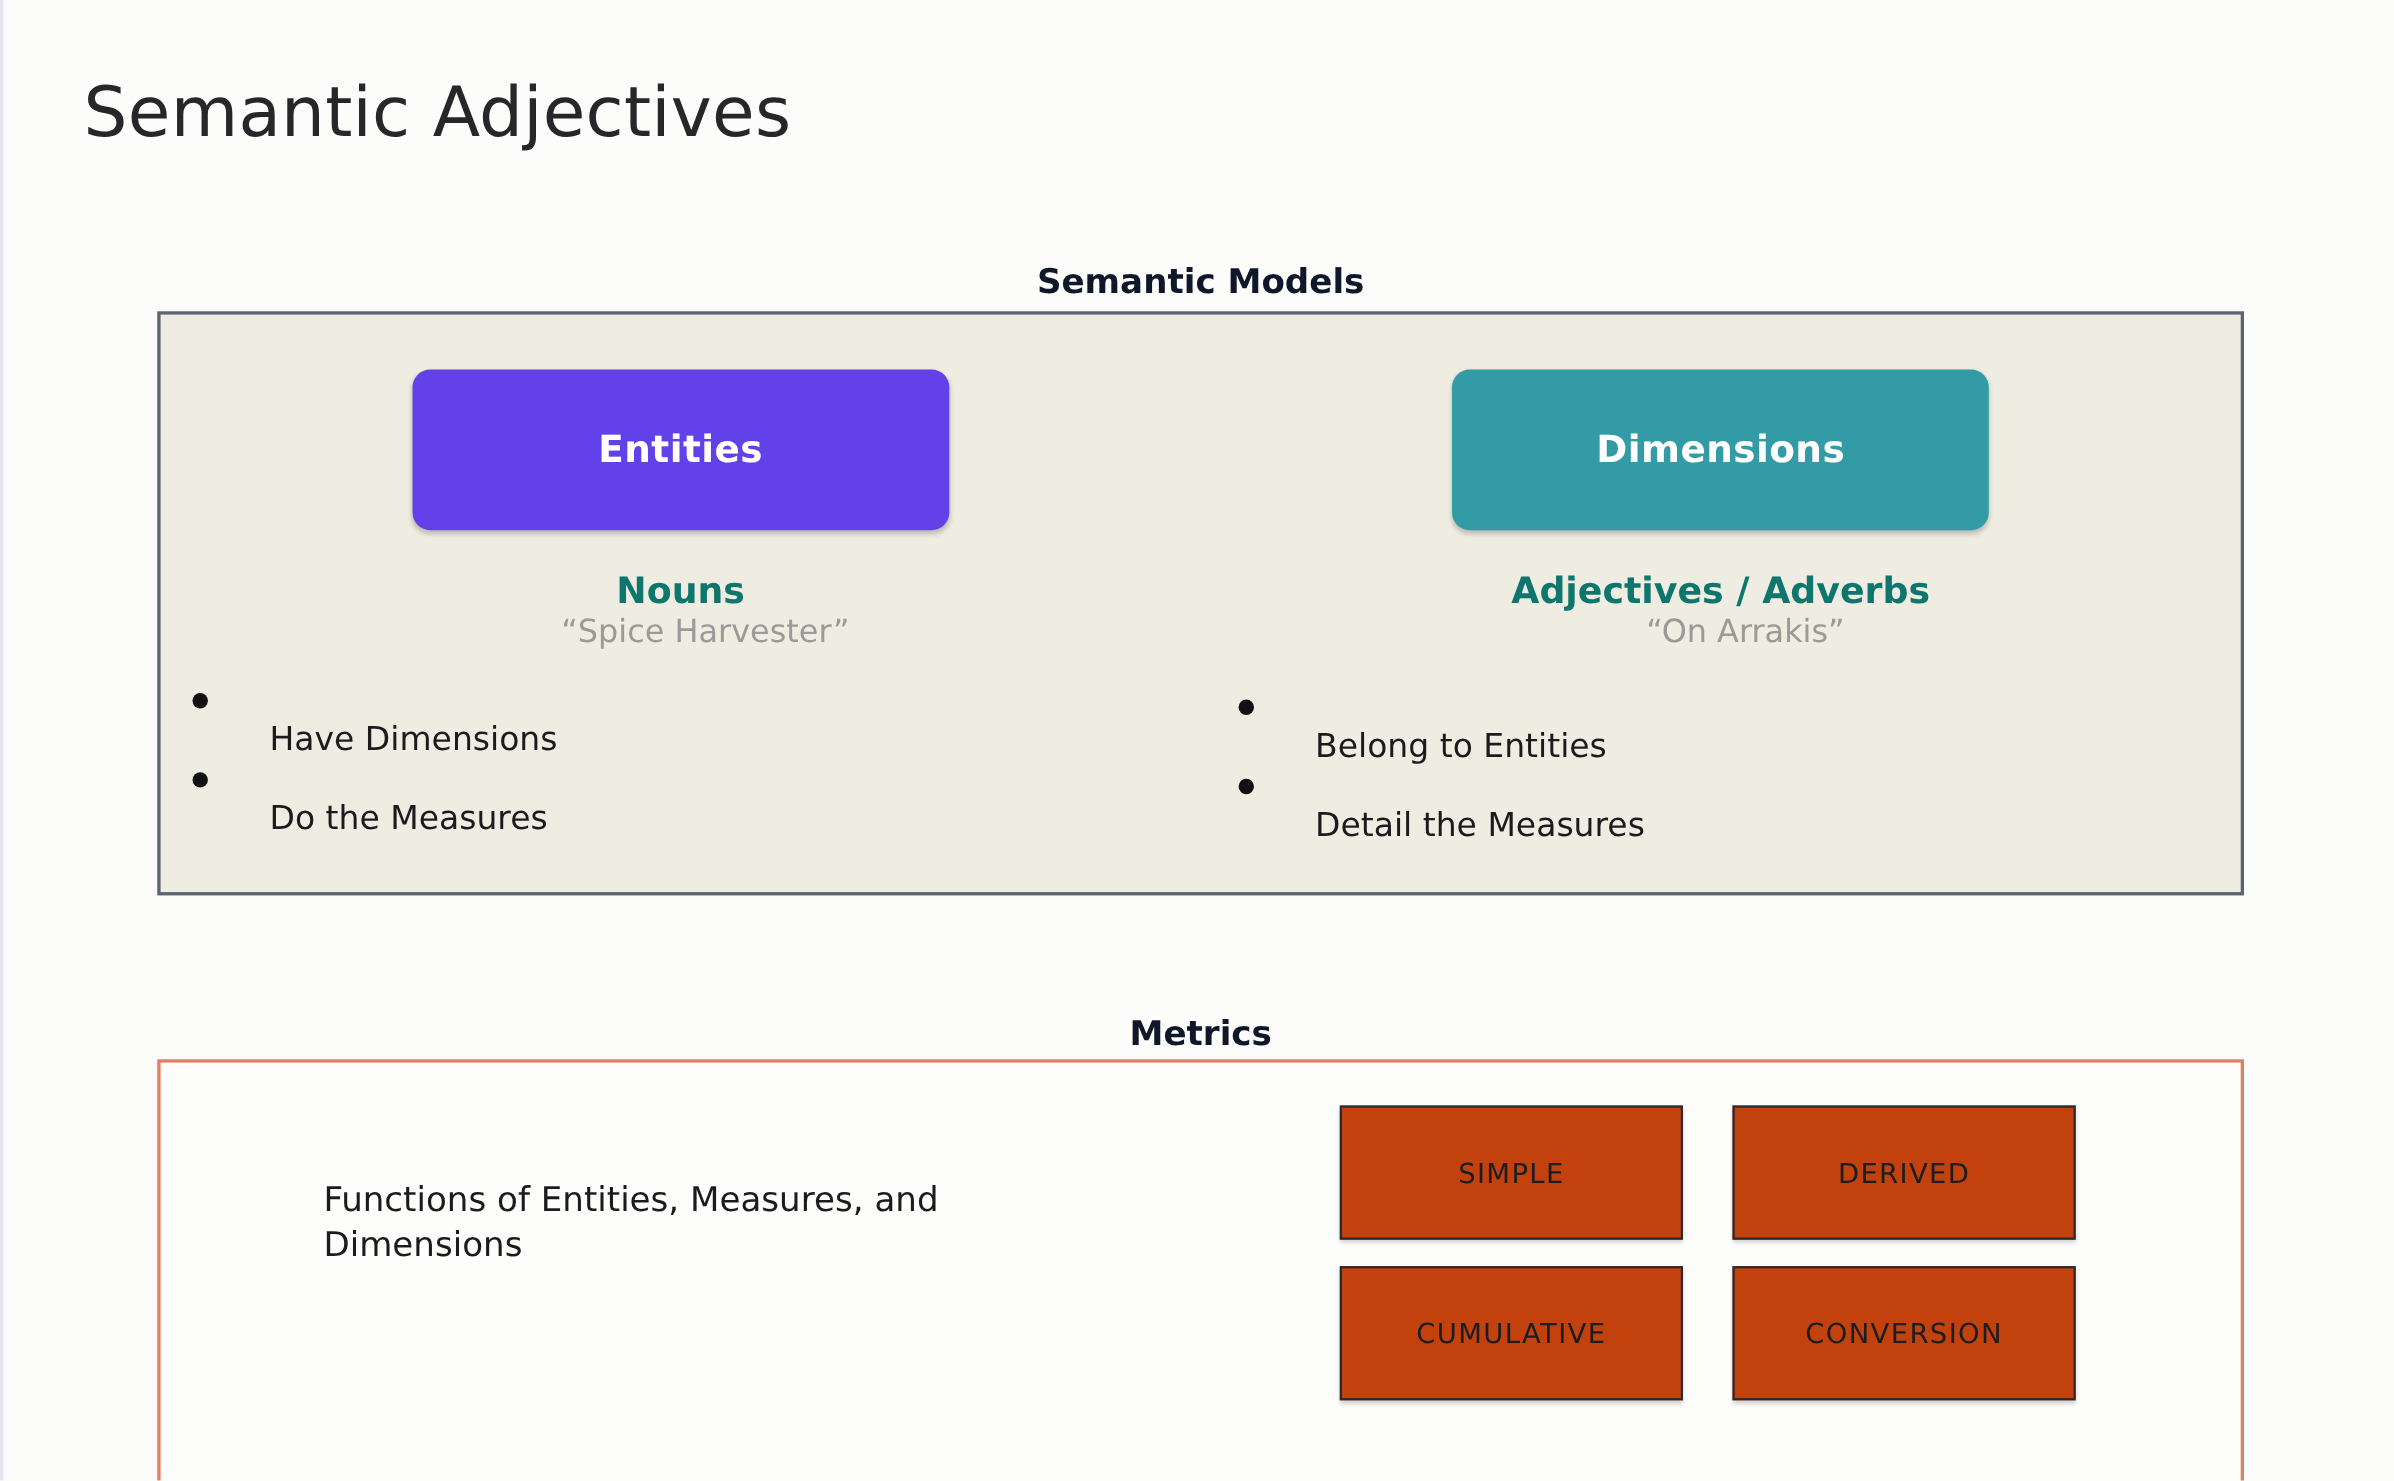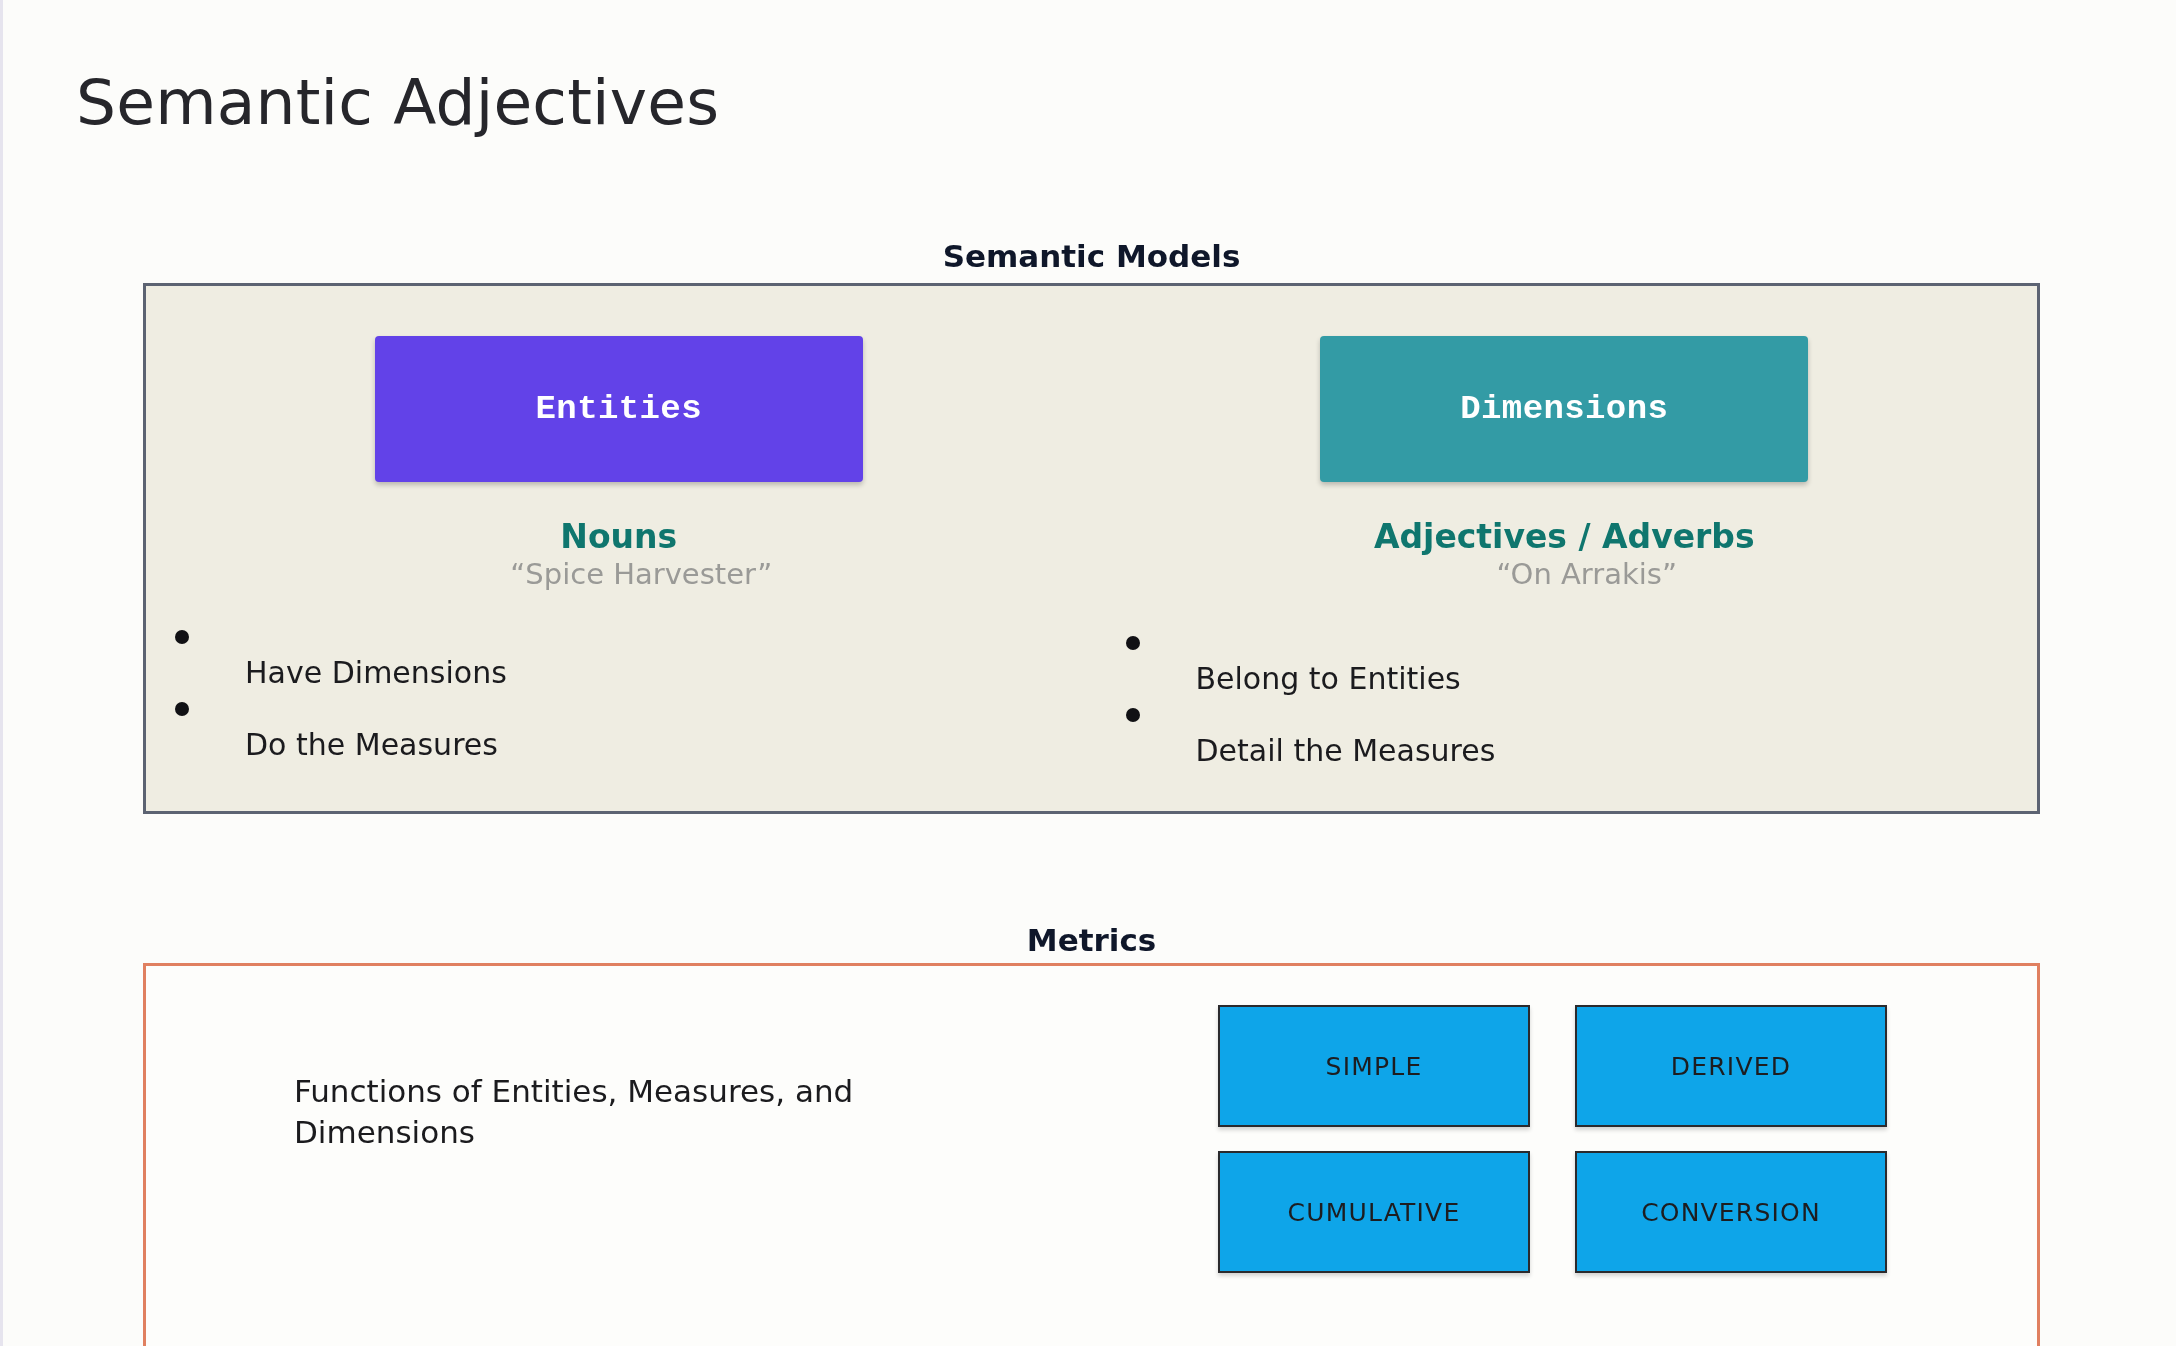--- a/index.html
+++ b/index.html
@@ -84,31 +84,30 @@
     position: relative;
     display: flex;
     flex-direction: column;
     align-items: center;
   }
 
   .pill {
     margin-top: 50px;
     width: 488px;
     height: 146px;
-    border-radius: 4px;
+    border-radius: 16px;
     display: flex;
     align-items: center;
     justify-content: center;
     color: #ffffff;
     font-size: 34px;
     font-weight: bold;
     letter-spacing: 0.4px;
     box-shadow: 0 3px 5px rgba(0,0,0,0.22);
     box-sizing: border-box;
-    font-family: Liberation Mono, monospace;
   }
   .pill.entities   { background: #6242e8; }
   .pill.measures   { background: #535b6e; }
   .pill.dimensions { background: #339ba5; }
 
   .pos-title {
     margin-top: 38px;
     font-size: 33px;
     font-weight: bold;
     color: #0f766e;
@@ -183,21 +182,21 @@
     left: 1072px;
     top: 39px;
     display: grid;
     grid-template-columns: 312px 312px;
     grid-template-rows: 122px 122px;
     column-gap: 45px;
     row-gap: 24px;
   }
   .metric-box {
     border: 2px solid #2a2a2d;
-    background: #0ea5e9;
+    background: #c2410c;
     display: flex;
     align-items: center;
     justify-content: center;
     font-size: 25px;
     letter-spacing: 1.2px;
     color: #1d1d20;
     box-shadow: 0 3px 4px rgba(0,0,0,0.17);
     box-sizing: border-box;
   }
 </style>

